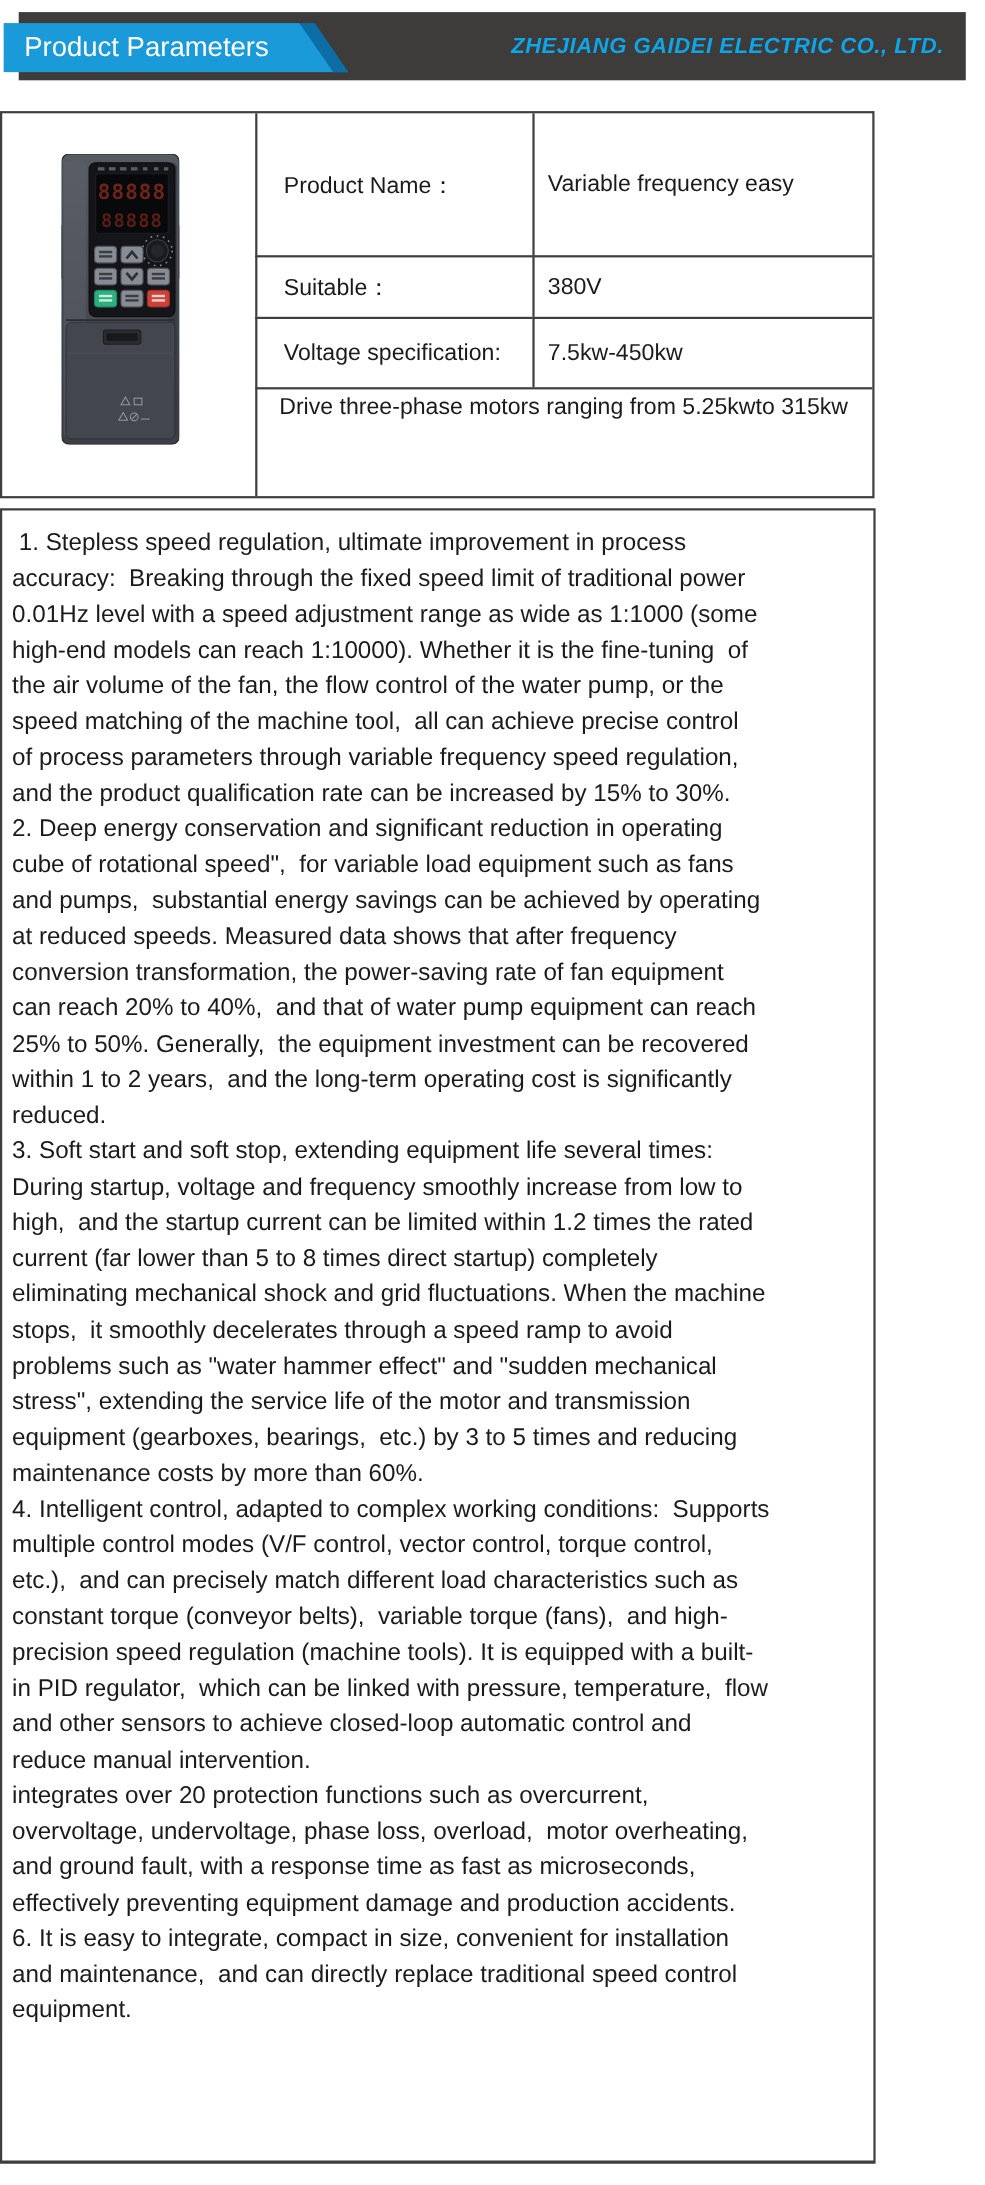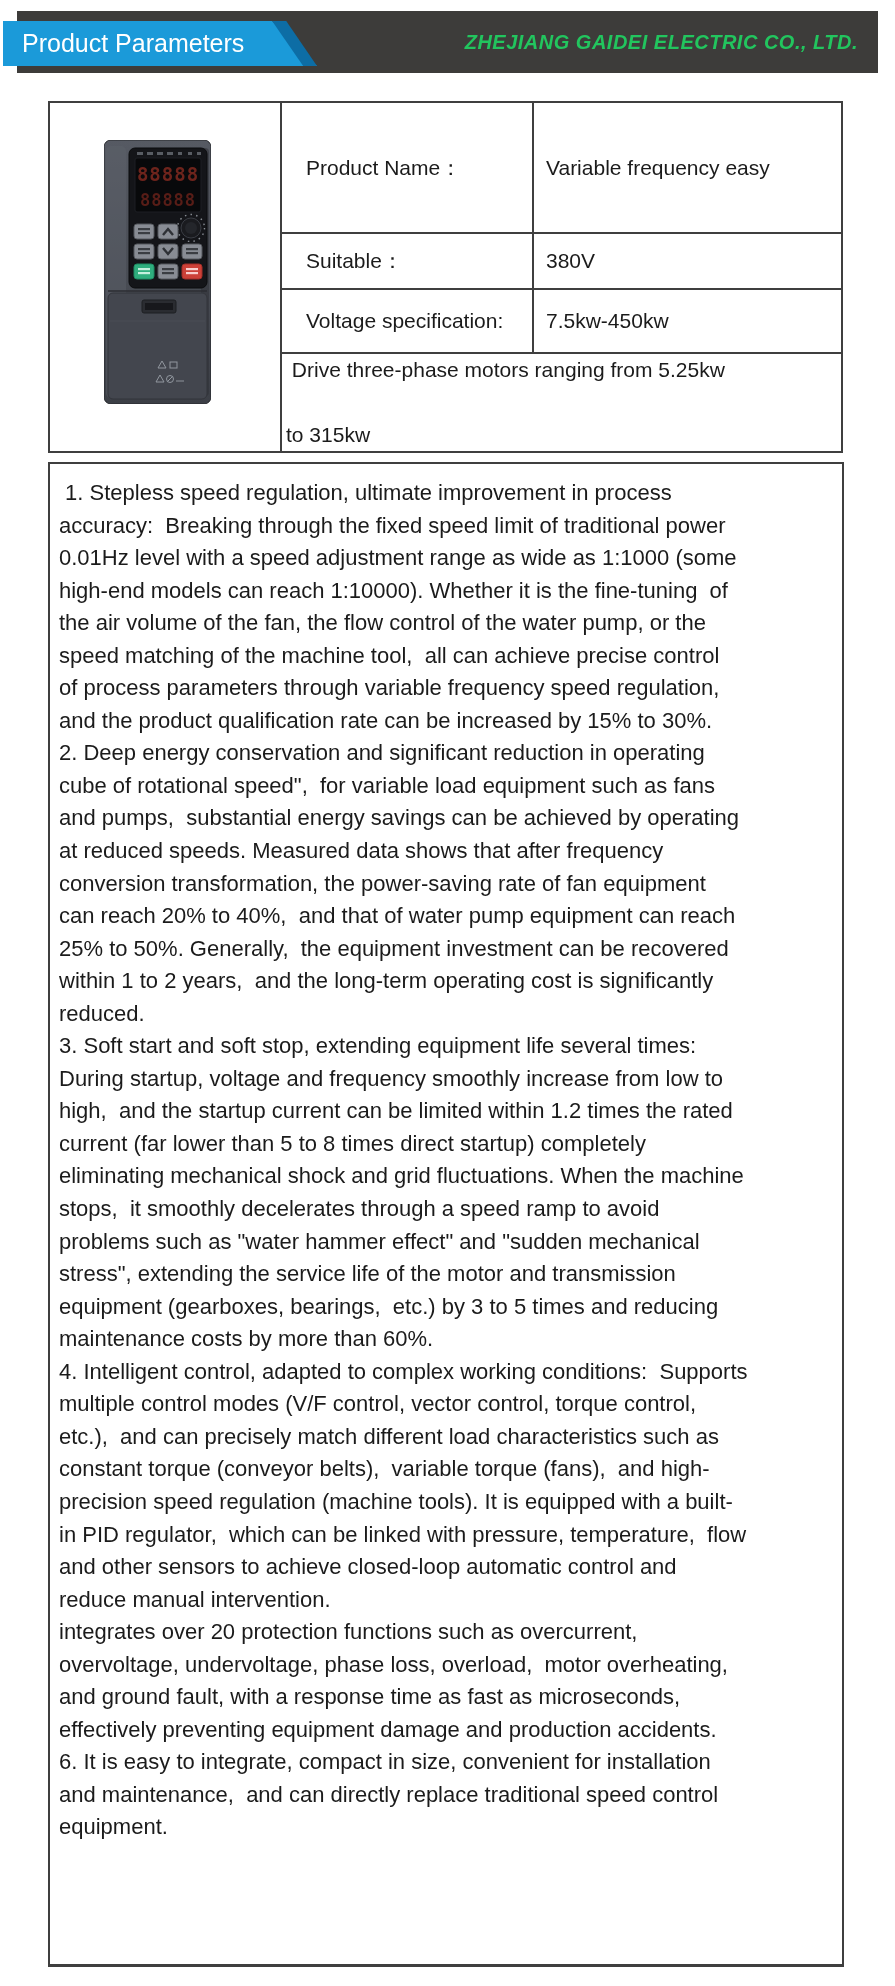--- a/index.html
+++ b/index.html
@@ -10,62 +10,62 @@
     color:#1b1b1b;position:relative;overflow:hidden;
   }
   
   .header{position:relative;height:101px;}
   .charcoal-bar{
     position:absolute;left:17px;top:11px;width:861px;height:62px;
     background:#3d3c3a;
   }
   .company-name{
     position:absolute;right:20px;top:0;height:62px;line-height:62px;
-    font-size:20px;font-style:italic;font-weight:bold;color:#22c55e;
+    font-size:20px;font-style:italic;font-weight:bold;color:#0ea5e9;
     letter-spacing:0.5px;white-space:pre;
   }
   .ribbon{position:absolute;left:3px;top:21px;width:314px;height:45px;}
   .ribbon-main{
     position:absolute;inset:0;background:#1b9ad9;
     clip-path:polygon(0 0,85.7% 0,100% 100%,0 100%);
   }
   .ribbon-fold{
     position:absolute;inset:0;background:#0d6da5;
     clip-path:polygon(85.7% 0,90.2% 0,100% 100%,95.6% 100%);
   }
   .ribbon-label{
     position:absolute;left:19px;top:0;height:45px;line-height:45px;
     font-size:25px;font-weight:normal;color:#ffffff;white-space:pre;
   }
   
   .ptable{
-    box-sizing:border-box;margin-left:48px;width:795px;height:352px;
+    box-sizing:border-box;width:795px;height:352px;
     border:2px solid #3f3f3f;
     display:grid;
     grid-template-columns:230px 252px 309px;
     grid-template-rows:129px 56px 64px 99px;
   }
   .cell{display:flex;align-items:center;font-size:21px;white-space:pre;}
   .cell.lbl{border-left:2px solid #3f3f3f;padding-left:24px;}
   .cell.val{border-left:2px solid #3f3f3f;padding-left:12px;}
   .cell.rt{border-top:2px solid #3f3f3f;}
   .imgcell{
     grid-column:1;grid-row:1/5;
     display:flex;justify-content:center;align-items:flex-start;padding-top:37px;
   }
   .imgcell svg{margin-left:-16px;display:block;}
   .merged{
     grid-column:2/4;grid-row:4;border-left:2px solid #3f3f3f;border-top:2px solid #3f3f3f;
-    display:flex;flex-direction:column;justify-content:space-between;
-    font-size:21px;line-height:32px;padding-left:4px;
+    display:flex;justify-content:flex-start;
+    font-size:21px;line-height:32px;padding-left:14px;
   }
   .merged div{white-space:pre;}
   
   .desc{
-    box-sizing:border-box;margin-left:48px;margin-top:9px;width:796px;height:1505px;
+    box-sizing:border-box;margin-top:9px;width:796px;height:1505px;
     border:2px solid #3f3f3f;border-bottom-width:3px;
     padding:13px 6px 0 9px;
   }
   .dline{font-size:22px;line-height:32.55px;white-space:pre;}
 </style>
 </head>
 <body>
 
 <div class="header">
   <div class="charcoal-bar">

